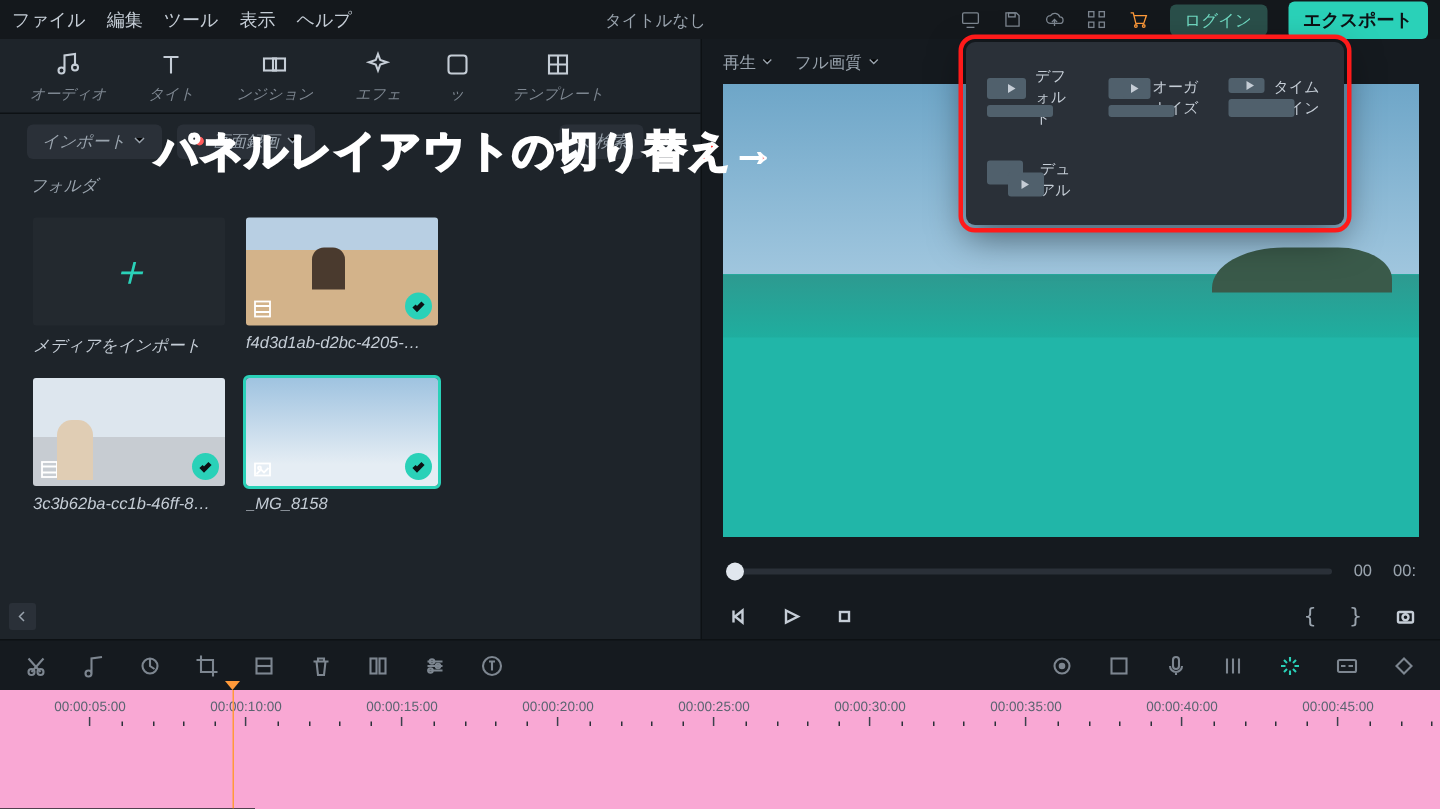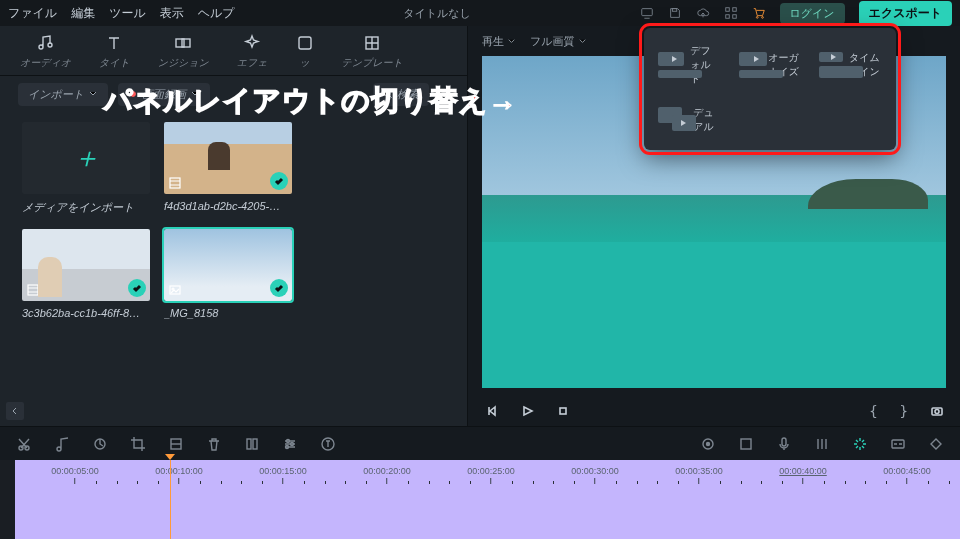--- a/index.html
+++ b/index.html
@@ -169,21 +169,21 @@
 .toolbar {
   height: 34px; background: #151a1f; border-top: 1px solid #0d1114;
   display: flex; align-items: center; padding: 0 16px; gap: 24px;
 }
 .toolbar .grp { display: flex; gap: 22px; align-items: center; }
 .toolbar svg { width: 16px; height: 16px; stroke: #7d8690; fill: none; stroke-width: 1.4; }
 .toolbar .accent svg { stroke: #2ad1b8; }
 .toolbar .spacer { flex: 1; }
 
 
-.timeline { height: 79px; background: #c4b5fd; display: flex; flex-direction: column; margin-left: 15px; }
+.timeline { height: 79px; background: #f9a8d4; display: flex; flex-direction: column; }
 .ruler {
   height: 24px; position: relative; display: flex; align-items: flex-end;
   padding: 0 0 0 0; font-size: 9px; color: #5a6470;
 }
 .tick { position: absolute; bottom: 0; transform: translateX(-50%);}
 .tick .lab { margin-bottom: 2px; display: block; text-align: center; }
 .tick .ln { width: 1px; height: 6px; background: #3a424c; margin: 0 auto; }
 
 .tracks { flex: 1; position: relative; }
 .playhead {
@@ -338,20 +338,21 @@
       <span class="ic">
           <svg viewBox="0 0 14 14">
             <rect x="2" y="2" width="4" height="4"></rect>
             <rect x="8" y="2" width="4" height="4"></rect>
             <rect x="2" y="8" width="4" height="4"></rect>
             <rect x="8" y="8" width="4" height="4"></rect>
           </svg>
         </span>
     </div>
 
+    <div class="folder-label">フォルダ</div>
 
     <div class="media-grid">
       <div class="thumb">
         <div class="thumb-box import-cell">
           <span class="plus">＋</span>
         </div>
         <div class="thumb-caption">メディアをインポート</div>
       </div>
 
       <div class="thumb">
@@ -421,20 +422,27 @@
         <svg viewBox="0 0 10 10">
             <path d="M2 3l3 3 3-3"></path>
           </svg>
       </span>
     </div>
 
     <div class="viewport">
       <div class="island"></div>
     </div>
 
+    <div class="transport">
+      <div class="scrub">
+          <div class="dot"></div>
+        </div>
+      <span class="time">00</span>
+      <span class="time">00:</span>
+    </div>
     <div class="transport" style="height:30px;justify-content:center;gap:22px;">
       <span class="ic">
           <svg viewBox="0 0 14 14">
             <path d="M5 3v8M11 3l-5 4 5 4z"></path>
           </svg>
         </span>
       <span class="ic">
           <svg viewBox="0 0 14 14">
             <path d="M4 3l8 4-8 4z"></path>
           </svg>
@@ -608,21 +616,21 @@
       <i style="position: absolute; bottom: 0px; left: 642.4px; width: 1px; height: 3px; background: rgb(42, 48, 56);"></i>
       <i style="position: absolute; bottom: 0px; left: 663.2px; width: 1px; height: 3px; background: rgb(42, 48, 56);"></i>
       <div class="tick" style="left: 684px;">
         <span class="lab">00:00:35:00</span>
         <div class="ln"></div>
       </div>
       <i style="position: absolute; bottom: 0px; left: 704.8px; width: 1px; height: 3px; background: rgb(42, 48, 56);"></i>
       <i style="position: absolute; bottom: 0px; left: 725.6px; width: 1px; height: 3px; background: rgb(42, 48, 56);"></i>
       <i style="position: absolute; bottom: 0px; left: 746.4px; width: 1px; height: 3px; background: rgb(42, 48, 56);"></i>
       <i style="position: absolute; bottom: 0px; left: 767.2px; width: 1px; height: 3px; background: rgb(42, 48, 56);"></i>
-      <div class="tick" style="left: 788px; text-decoration: underline;">
+      <div class="tick" style="left: 788px;">
         <span class="lab">00:00:40:00</span>
         <div class="ln"></div>
       </div>
       <i style="position: absolute; bottom: 0px; left: 808.8px; width: 1px; height: 3px; background: rgb(42, 48, 56);"></i>
       <i style="position: absolute; bottom: 0px; left: 829.6px; width: 1px; height: 3px; background: rgb(42, 48, 56);"></i>
       <i style="position: absolute; bottom: 0px; left: 850.4px; width: 1px; height: 3px; background: rgb(42, 48, 56);"></i>
       <i style="position: absolute; bottom: 0px; left: 871.2px; width: 1px; height: 3px; background: rgb(42, 48, 56);"></i>
       <div class="tick" style="left: 892px;">
         <span class="lab">00:00:45:00</span>
         <div class="ln"></div>

